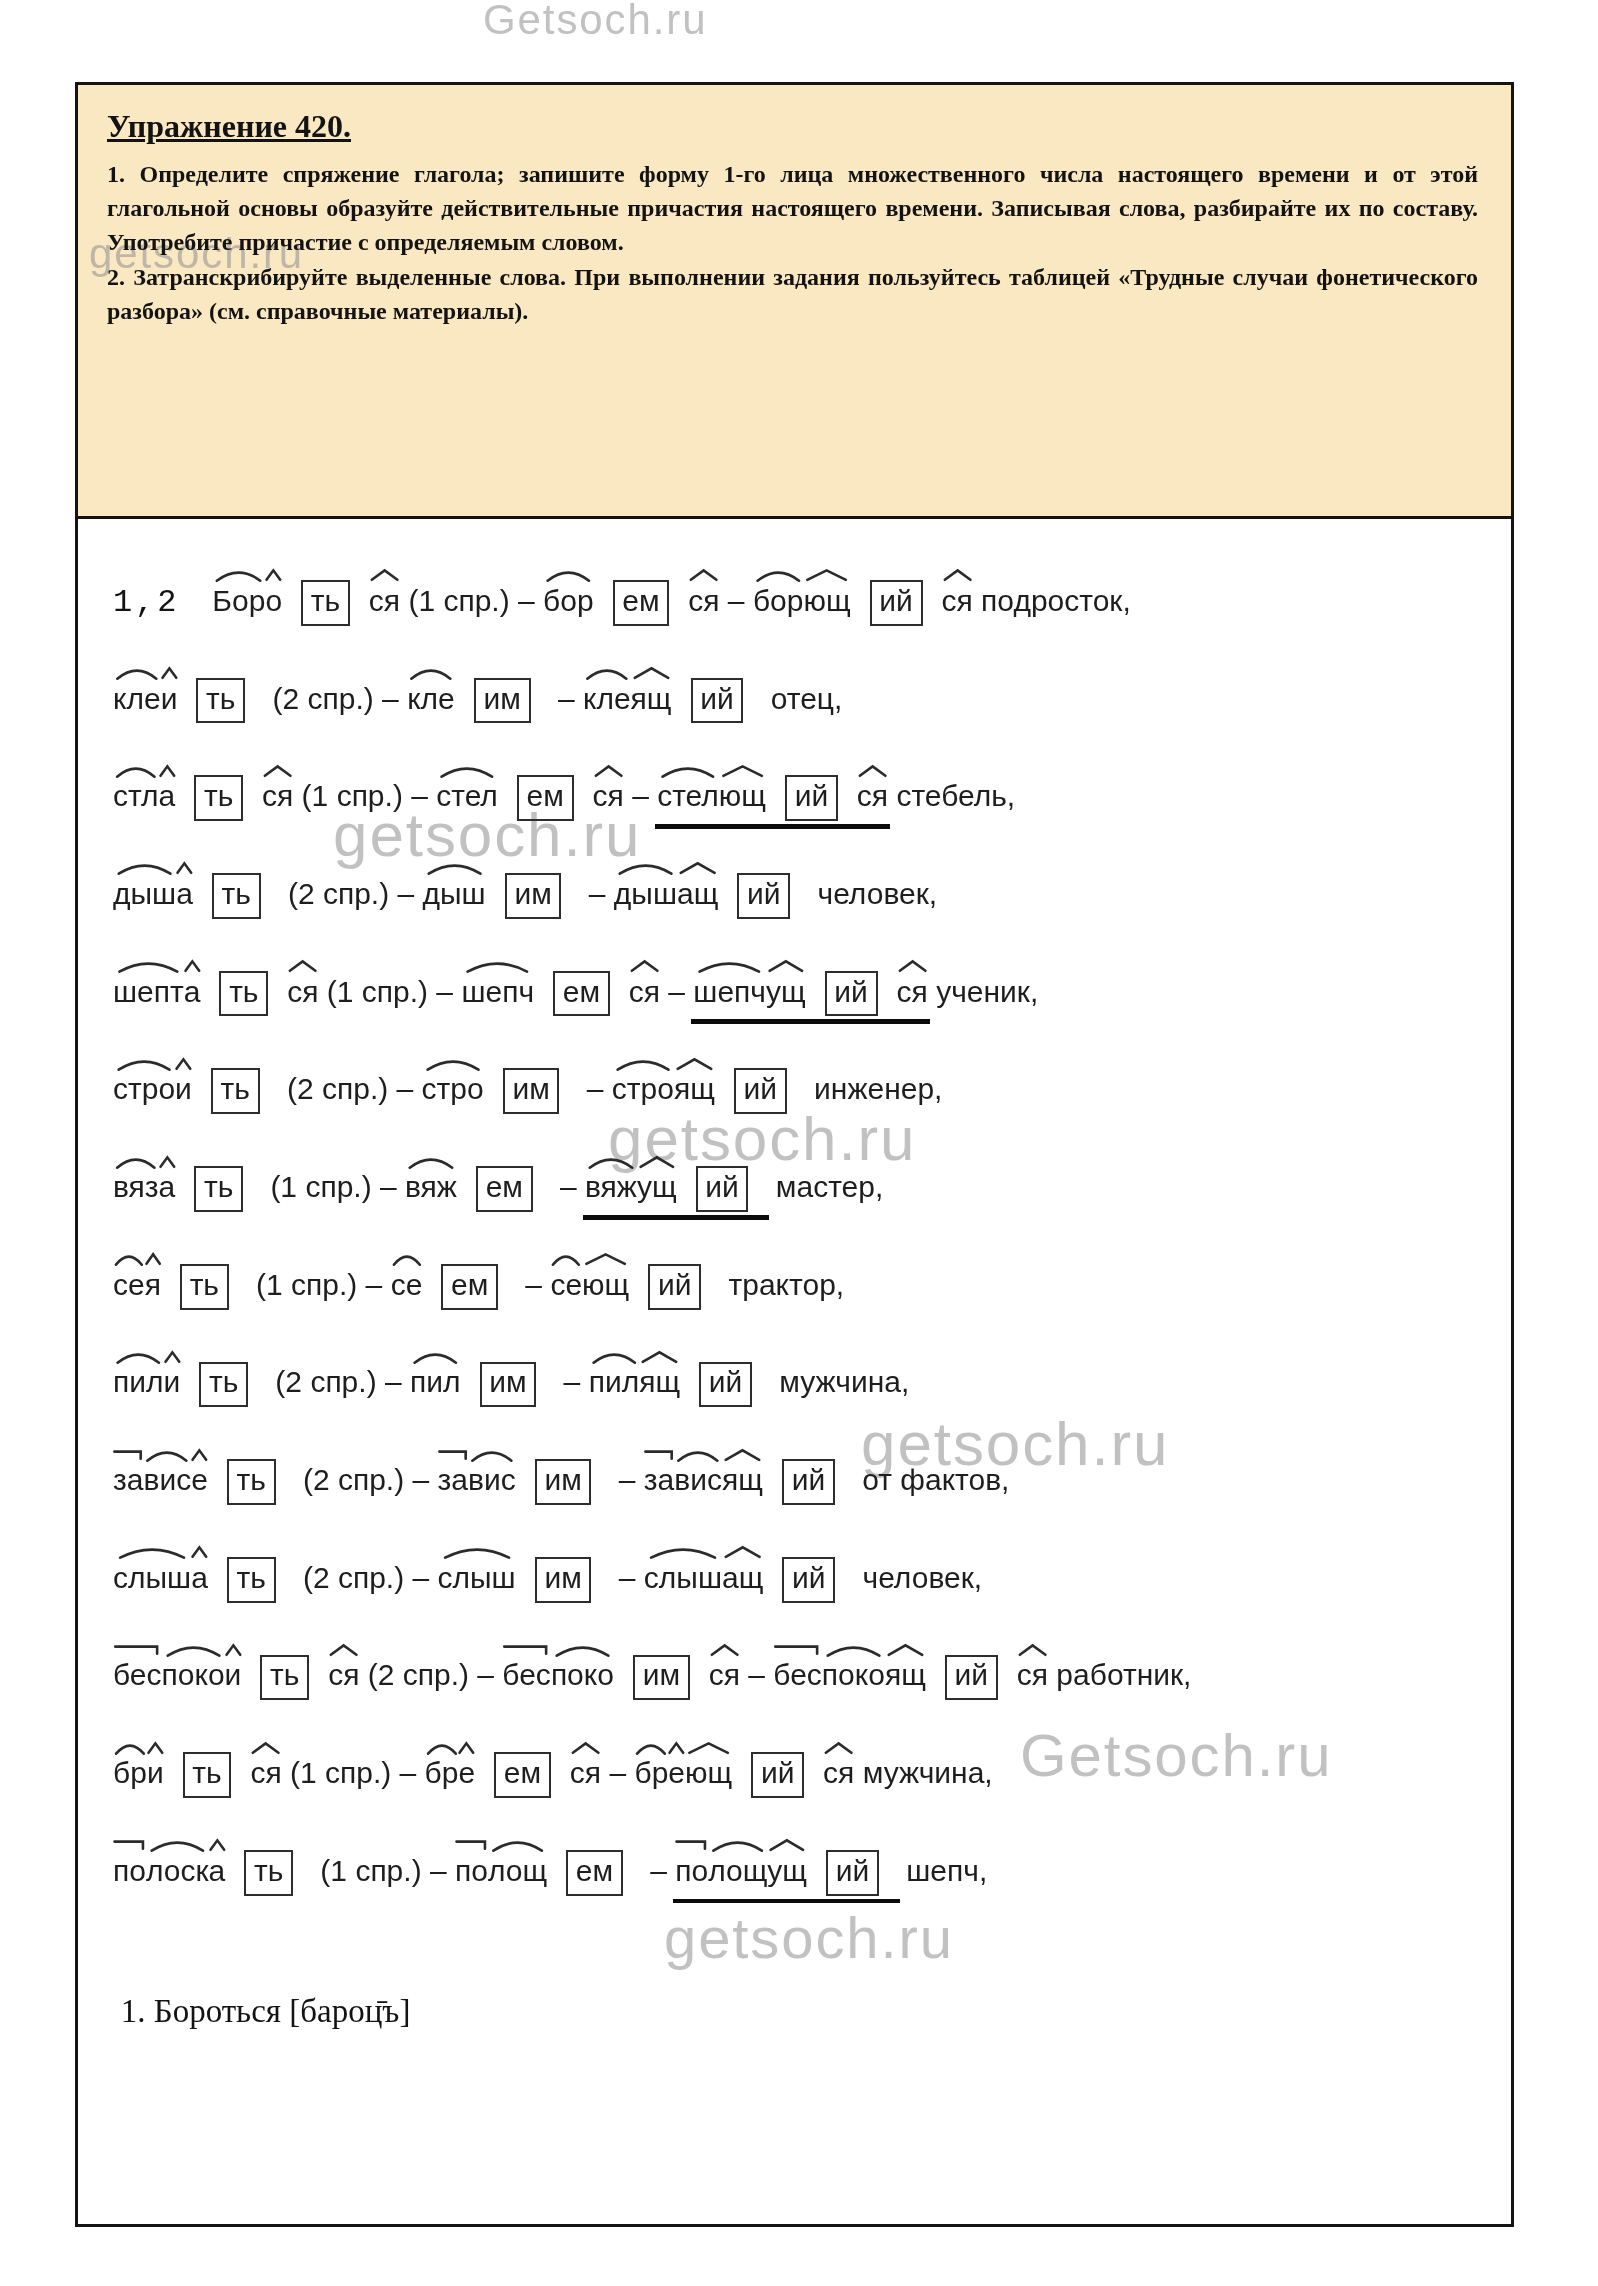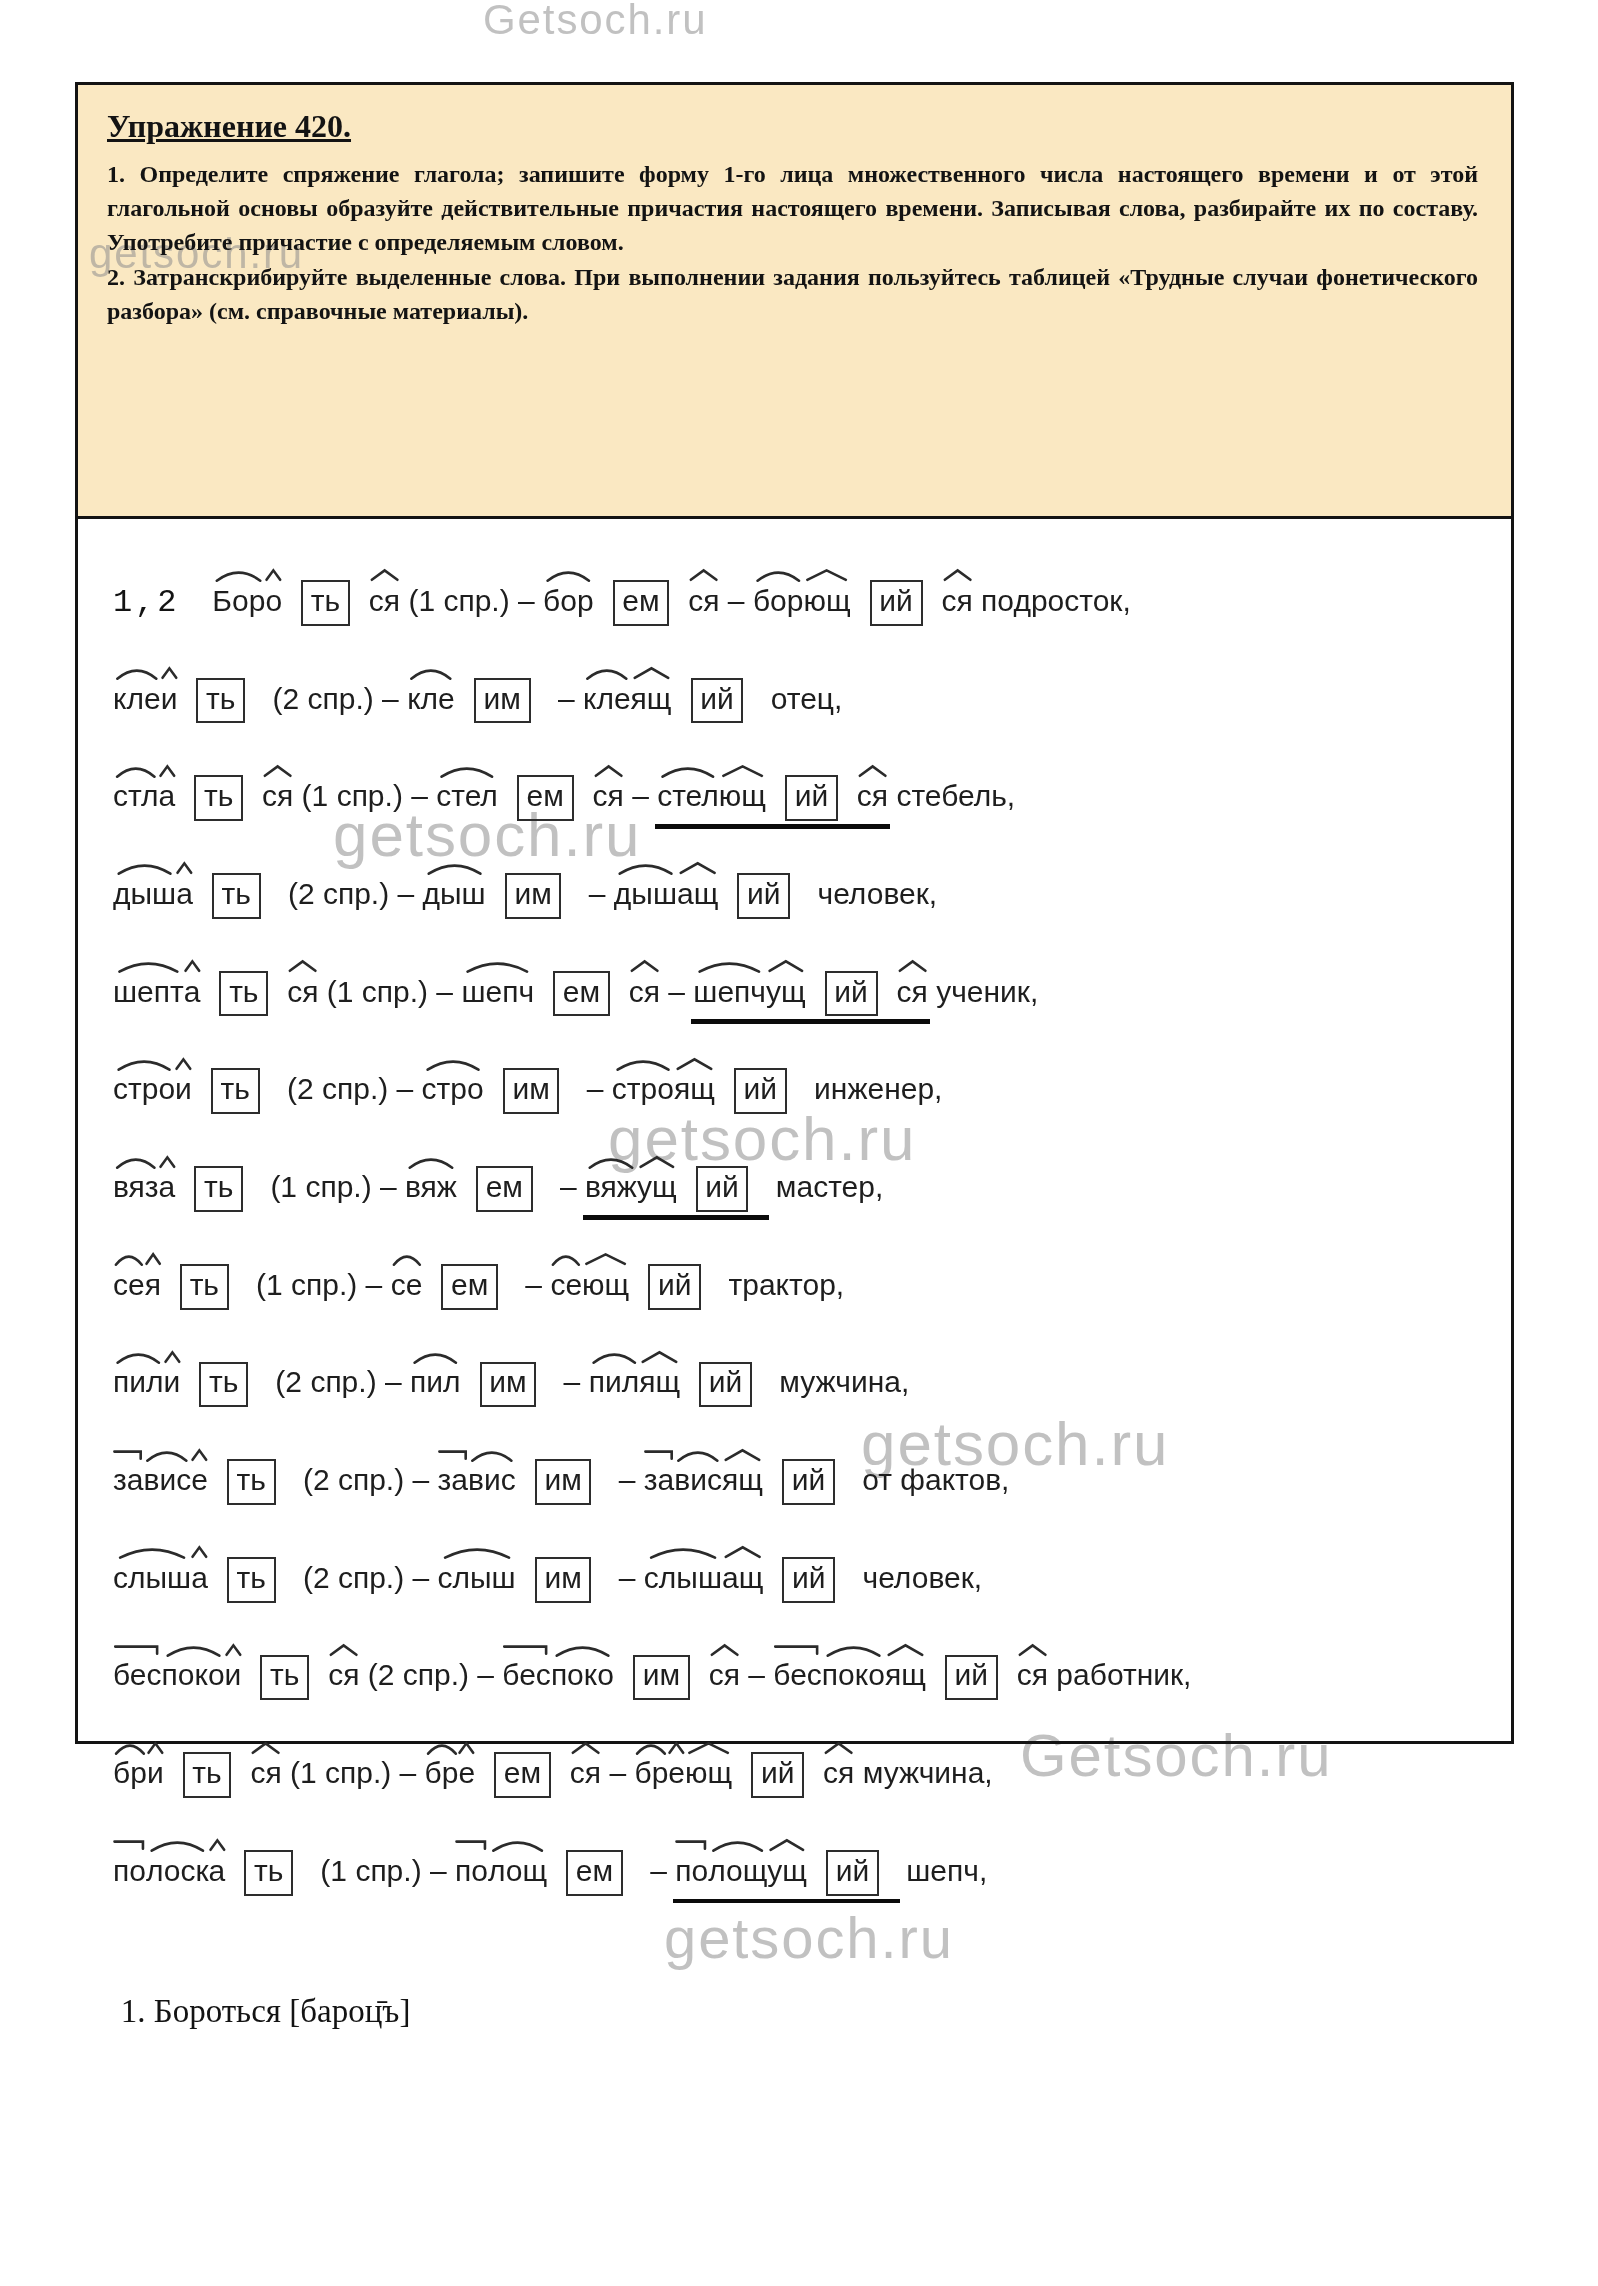--- a/index.html
+++ b/index.html
@@ -5,21 +5,21 @@
   html,body{margin:0;padding:0;}
   body{
     width:1599px;height:2286px;position:relative;overflow:hidden;
     background:#ffffff;font-family:"Liberation Serif",serif;
   }
   
   .header-fill{position:absolute;left:75px;top:82px;width:1439px;height:437px;background:#fae8c2;z-index:0;}
   .wm-layer{position:absolute;inset:0;z-index:1;pointer-events:none;}
   .wm{position:absolute;font-family:"Liberation Sans",sans-serif;color:#8f8f8f;opacity:.55;letter-spacing:1.9px;white-space:nowrap;}
   
-  .frame{position:absolute;left:75px;top:82px;width:1439px;height:1662px;border:3.9px solid #131313;box-sizing:border-box;z-index:2;background:transparent;}
+  .frame{position:absolute;left:75px;top:82px;width:1439px;height:2145px;border:3.9px solid #131313;box-sizing:border-box;z-index:2;background:transparent;}
   
   .exercise-header{box-sizing:border-box;height:434px;border-bottom:3.9px solid #131313;padding:23px 33px 7.7px 29px;font-weight:bold;color:#131313;}
   .ex-title{font-size:32px;text-decoration:underline;margin:0 0 11.6px;}
   .task{font-size:24px;line-height:1.43;text-align:justify;margin:0;}
   
   .answers{padding:41px 17.4px 0 35px;font-family:"Liberation Sans",sans-serif;font-size:30px;color:#1e1e1e;}
   .morph-row{padding-top:20px;margin-bottom:32px;white-space:nowrap;}
   .row-label{font-family:Liberation Mono, monospace;font-size:32px;color:#131313;margin-right:33px;letter-spacing:2.9px;}
   .m{position:relative;display:inline-block;white-space:pre;}
   .mark{position:absolute;left:0;top:-14.5px;width:100%;height:12.6px;overflow:visible;}

